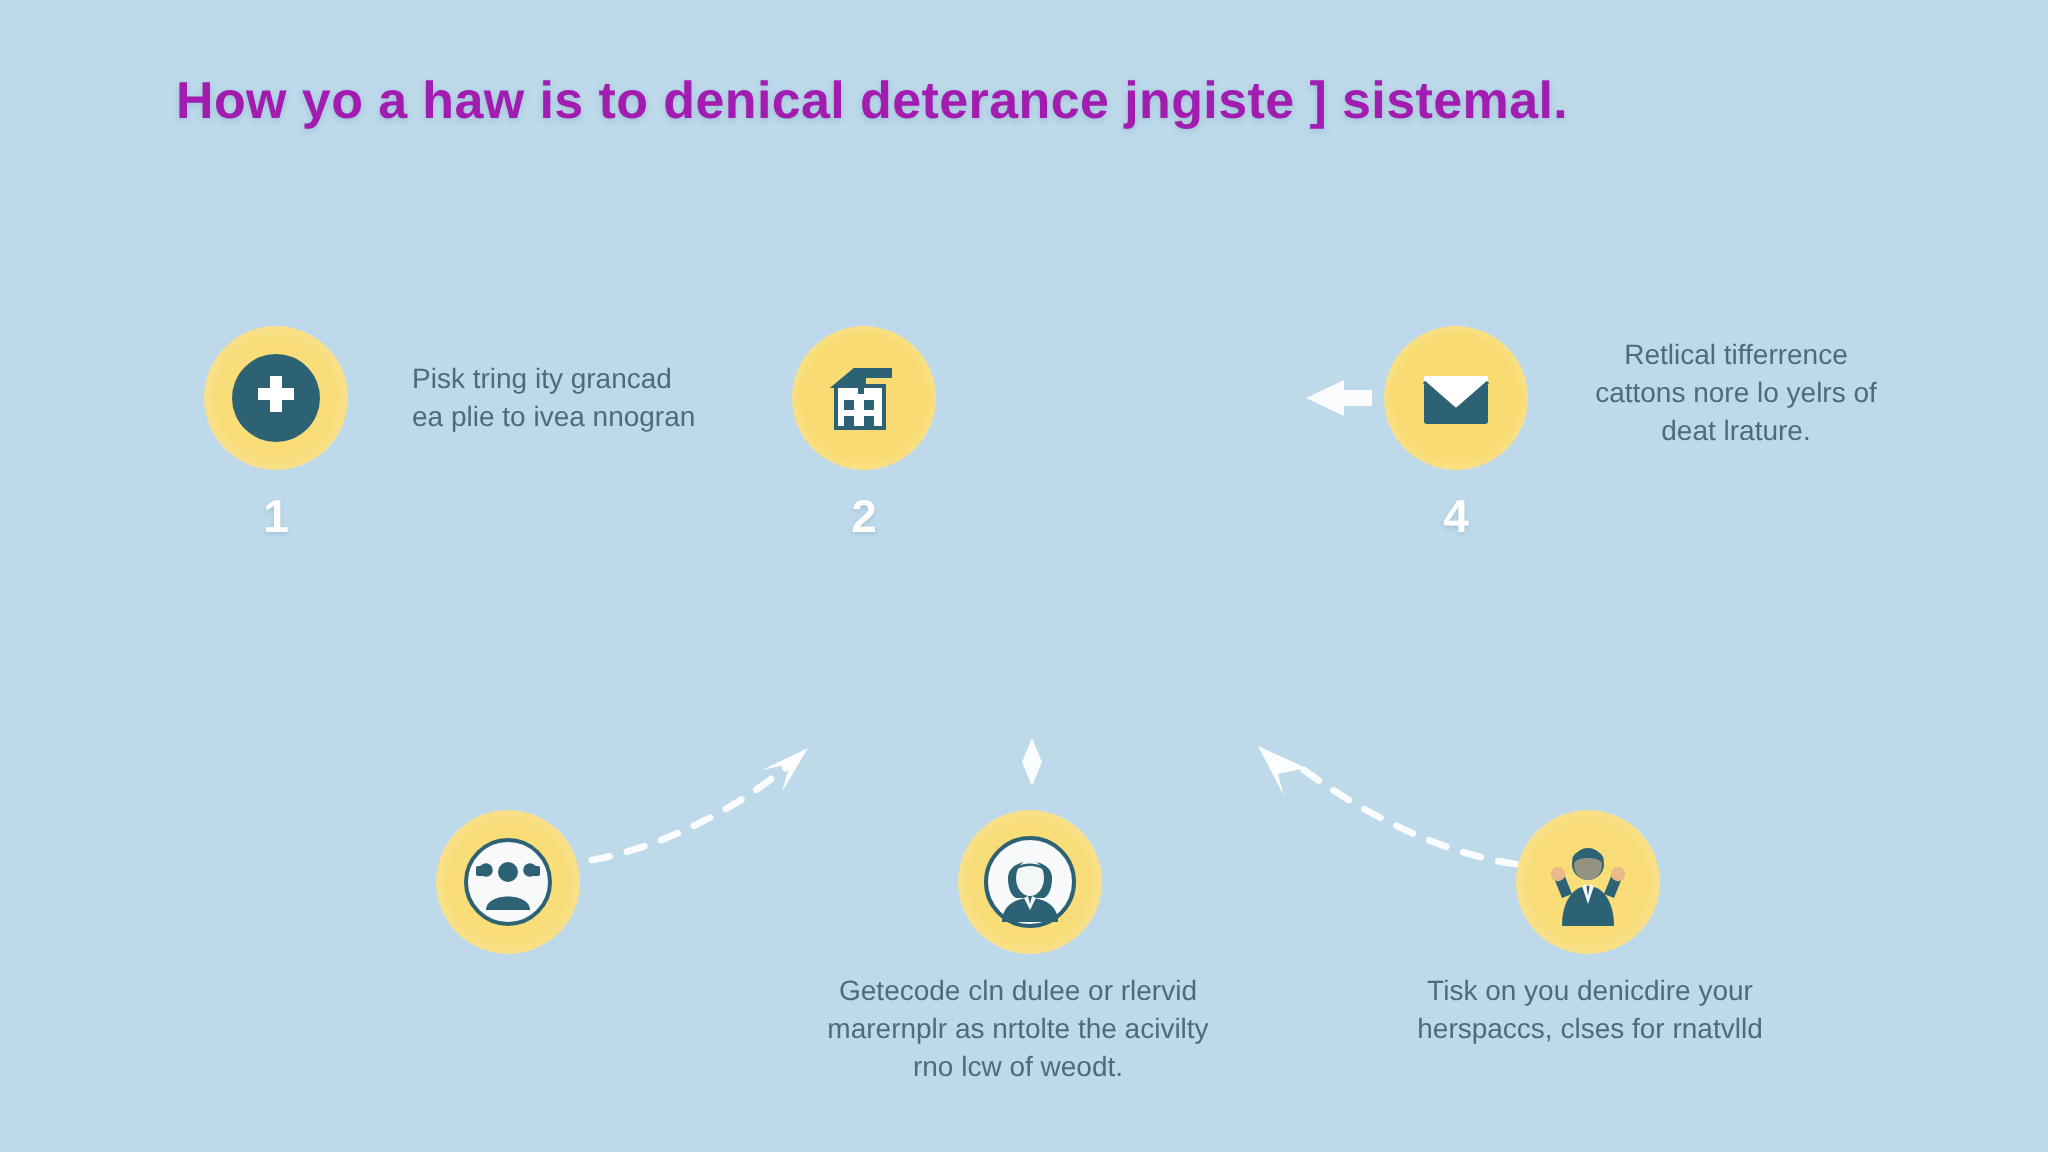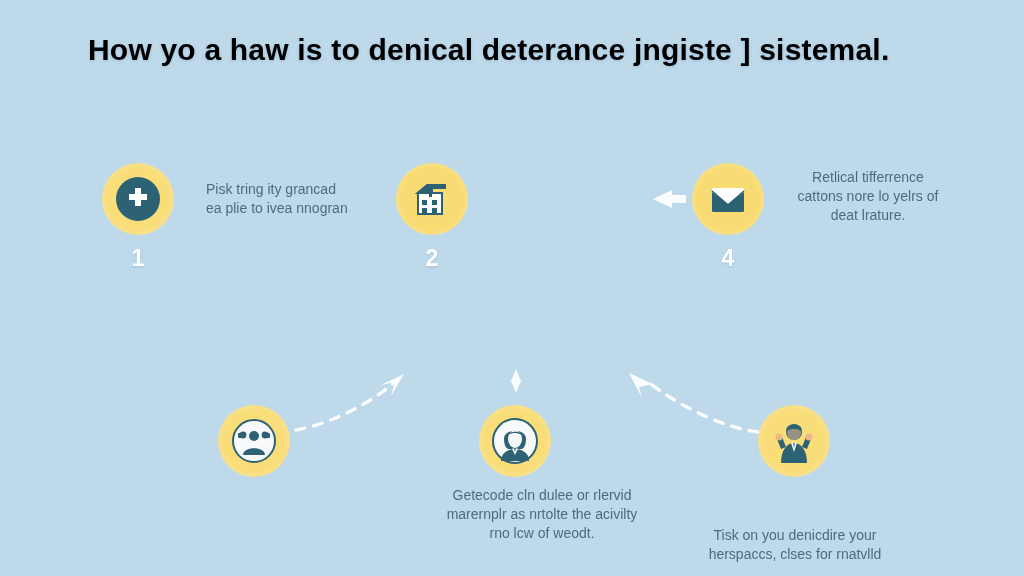--- a/index.html
+++ b/index.html
@@ -19,23 +19,23 @@
     width: 1024px;
     height: 576px;
   }
 
   
   .title {
     position: absolute;
     left: 88px;
     top: 30px;
     width: 880px;
-    font-size: 30px;
+    font-size: 26px;
     font-weight: bold;
-    color: #000000;
+    color: #a21caf;
     letter-spacing: 0.2px;
     line-height: 40px;
     text-shadow: 0 1px 3px rgba(120,160,190,0.45);
   }
 
   
   .node {
     position: absolute;
   }
   .halo {
@@ -193,21 +193,21 @@
 
       <ellipse cx="17" cy="16" rx="7" ry="9" fill="#f3f7f8"></ellipse>
 
       <path d="M8 14 C9 7, 25 7, 26 14 C24 11, 20 10, 17 10 C14 10, 10 11, 8 14 Z" fill="#2d6274"></path>
 
       <path d="M3 38 C3 29, 11 26, 17 26 C23 26, 31 29, 31 38 Z" fill="#2d6274"></path>
 
       <path d="M14 26 L17 32 L20 26 L18 25 L17 29 L16 25 Z" fill="#f3f7f8"></path>
     </svg>
   </div>
-  <div class="copy center" style="left:421px; top:486px; width:242px; white-space:pre-line;">Getecode cln dulee or rlervid
+  <div class="copy center" style="left:388px; top:486px; width:242px; white-space:pre-line;">Getecode cln dulee or rlervid
 marernplr as nrtolte the acivilty
 rno lcw of weodt.</div>
 
   <div class="node" style="left:758px; top:405px; width:72px; height:72px;">
     <div class="halo" style="left:0; top:0; width:72px; height:72px;"></div>
     <svg class="icon-svg" style="left:13px; top:14px;" width="46" height="44" viewBox="0 0 46 44">
 
       <circle cx="23" cy="13" r="8" fill="#2d6274"></circle>
 
       <path d="M16 13 C16 9, 30 9, 30 13 C30 18, 27 21, 23 21 C19 21, 16 18, 16 13 Z" fill="#e9b98a" opacity="0.55"></path>
@@ -217,16 +217,16 @@
       <path d="M10 44 C10 31, 16 24, 23 24 C30 24, 36 31, 36 44 Z" fill="#2d6274"></path>
 
       <path d="M20 24 L23 33 L26 24 L24 23 L23 29 L22 23 Z" fill="#f3f7f8"></path>
 
       <path d="M10 30 L6 20 L11 18 L15 28 Z" fill="#2d6274"></path>
       <path d="M36 30 L40 20 L35 18 L31 28 Z" fill="#2d6274"></path>
       <circle cx="8" cy="18" r="3.6" fill="#e9b98a"></circle>
       <circle cx="38" cy="18" r="3.6" fill="#e9b98a"></circle>
     </svg>
   </div>
-  <div class="copy center" style="left:684px; top:486px; width:222px; white-space:pre-line;margin-top:40px;">Tisk on you denicdire your
+  <div class="copy center" style="left:684px; top:486px; width:222px; white-space:pre-line;">Tisk on you denicdire your
 herspaccs, clses for rnatvlld</div>
 
 </div>
 
 </body></html>

